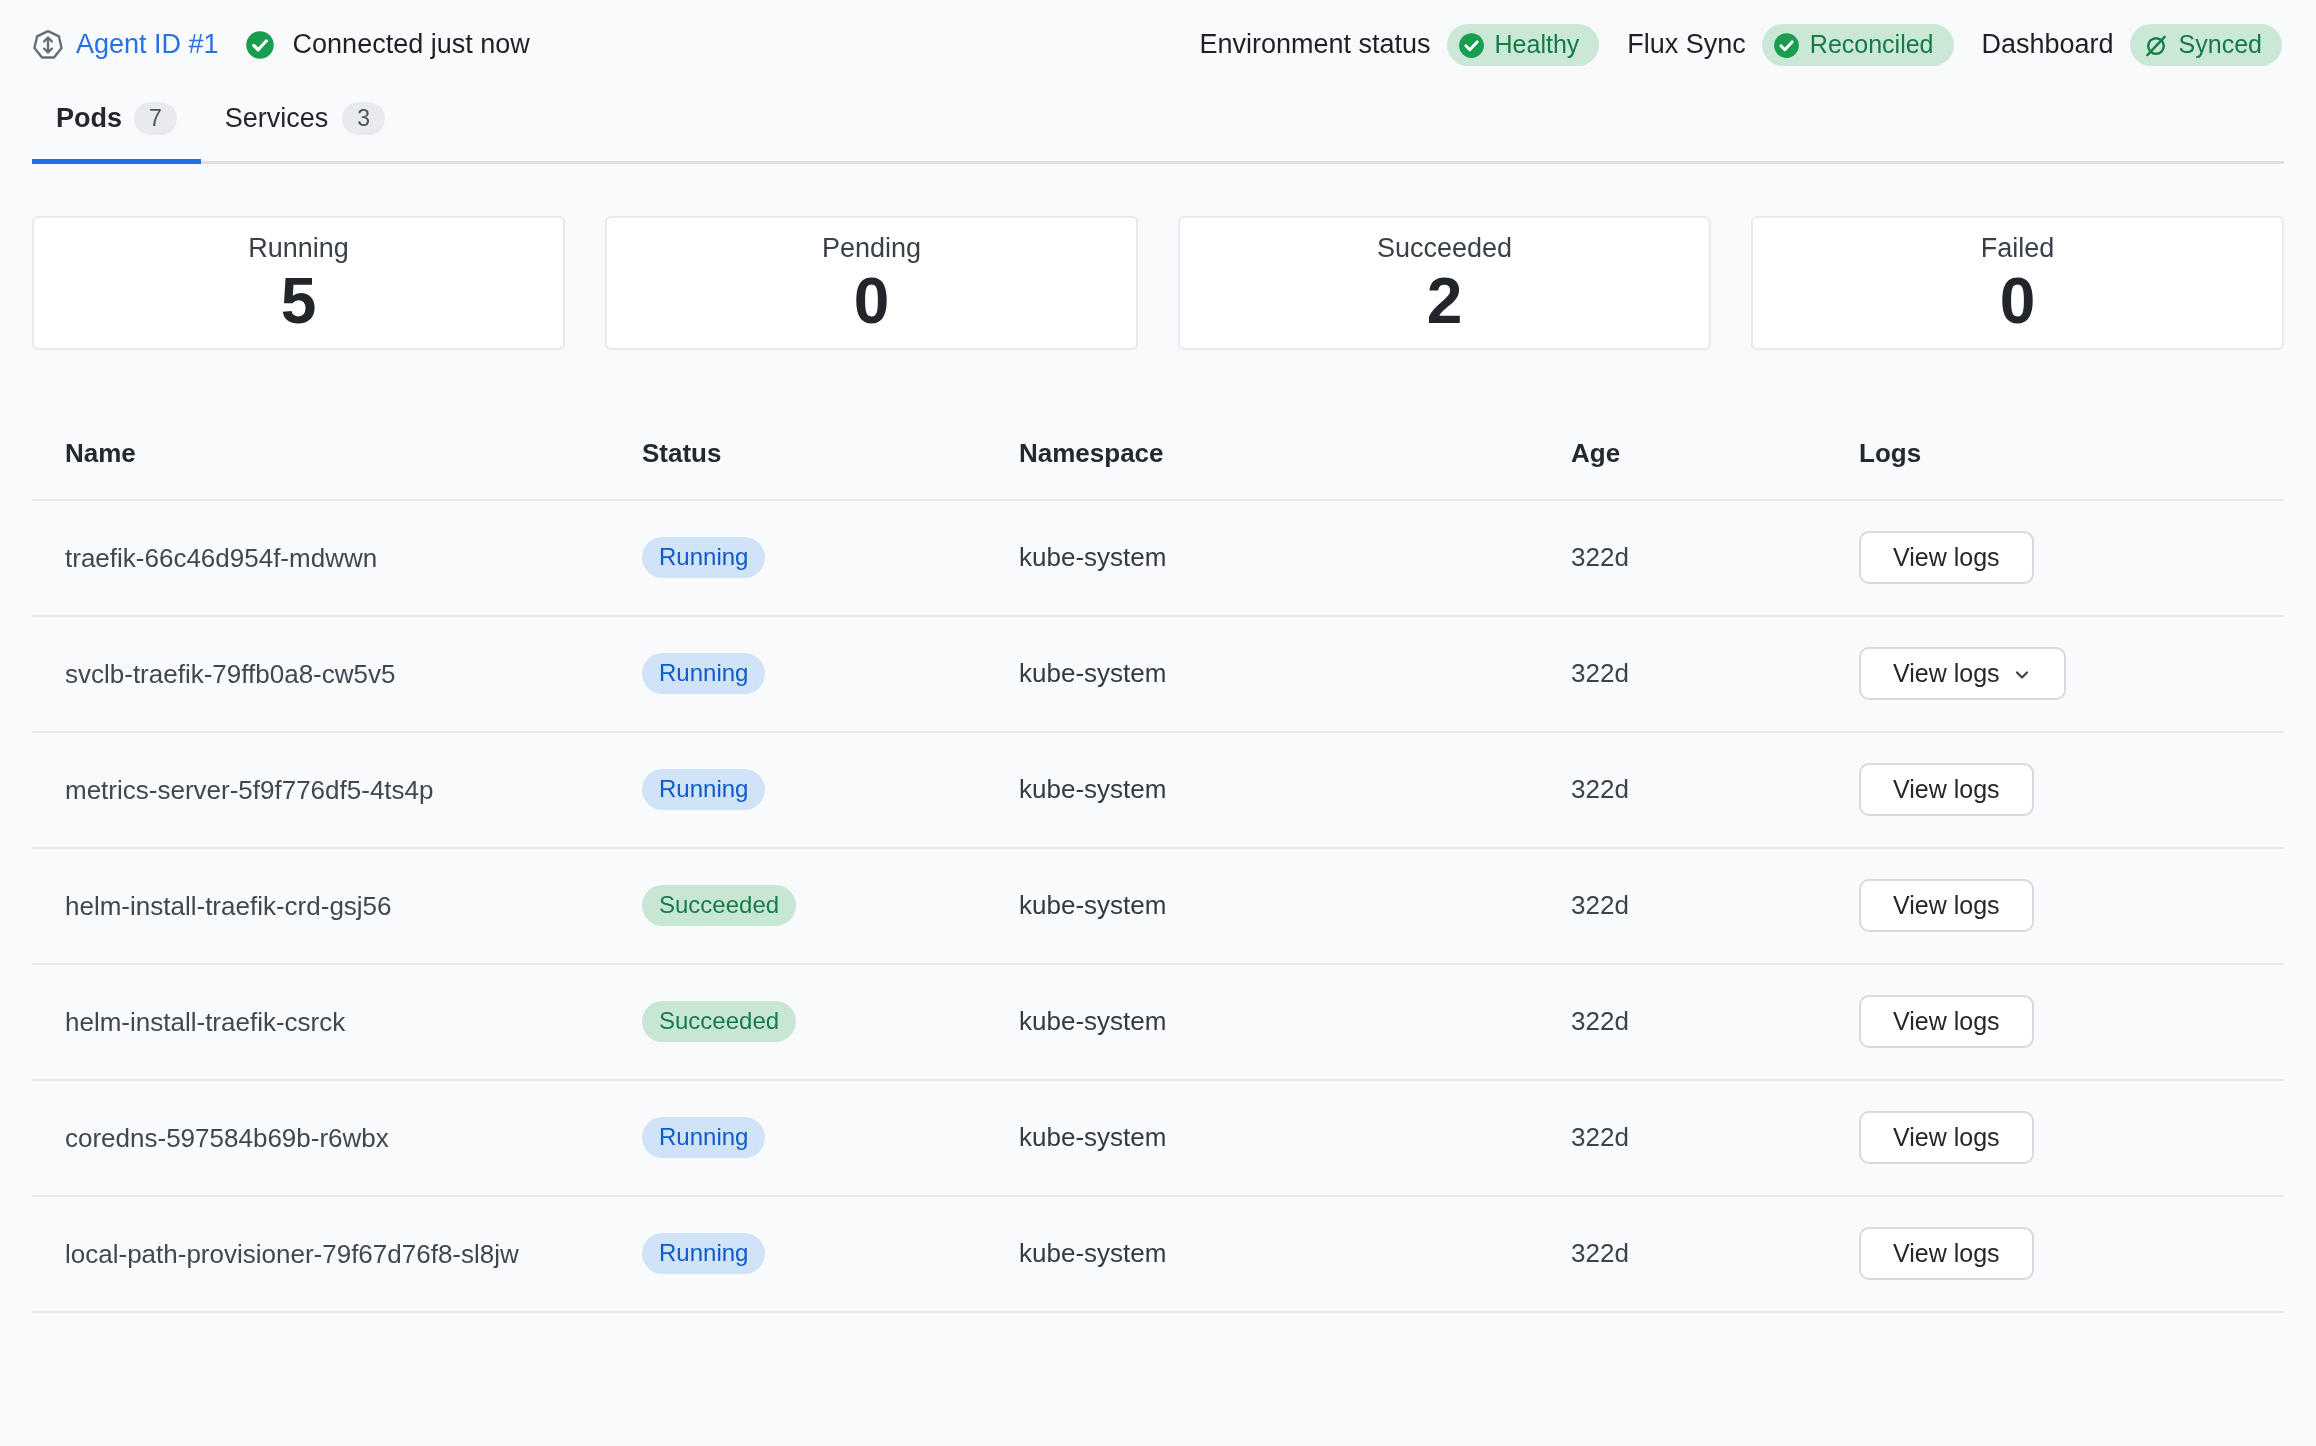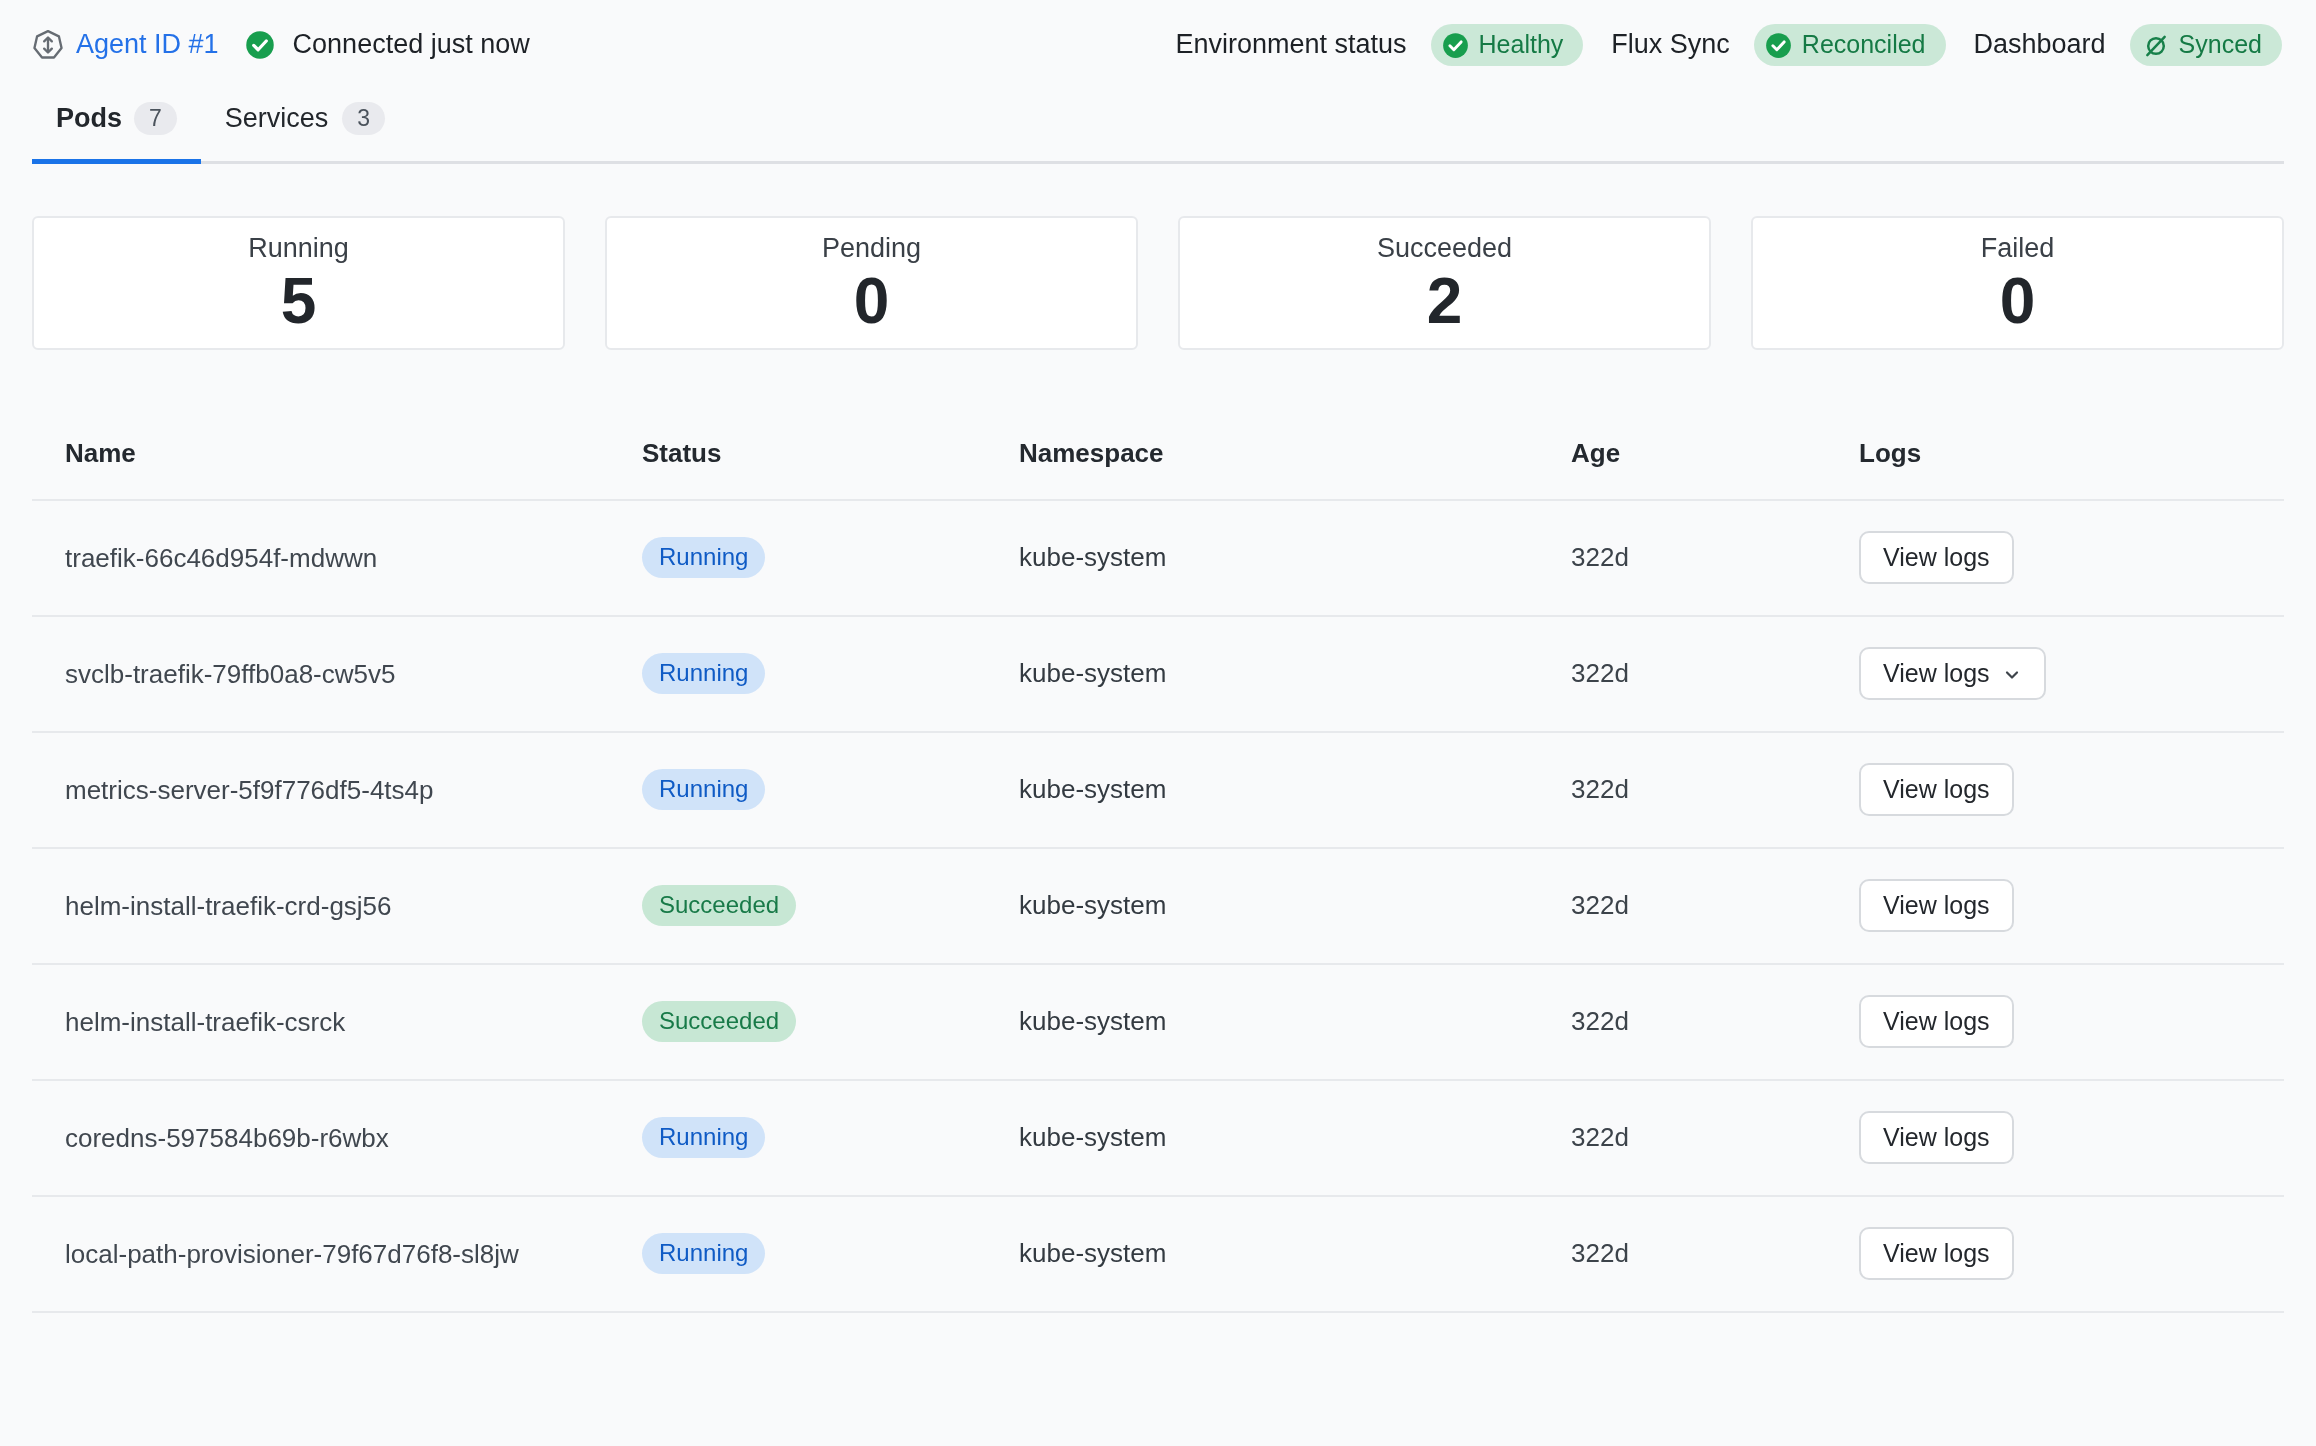--- a/index.html
+++ b/index.html
@@ -14,21 +14,21 @@
 
   
   .topbar {
     display: flex; justify-content: space-between; align-items: center;
     padding: 24px 34px 0 32px;
   }
   .topbar-left { display: flex; align-items: center; gap: 12px; font-size: 27px; }
   .agent-link { color: #2471e8; font-weight: 500; text-decoration: none; margin-right: 14px; }
   .conn-text { color: #1d2126; margin-left: 6px; }
   .topbar-right { display: flex; align-items: center; gap: 28px; font-size: 27px; color: #1d2126; }
-  .statpair { display: flex; align-items: center; gap: 24px; }
+  .statpair { display: flex; align-items: center; gap: 16px; }
 
   .pill-badge {
     display: inline-flex; align-items: flex-end; gap: 10px;
     background: #cbe8d7; color: #157a45;
     border-radius: 999px; padding: 7px 20px 7px 11px;
     font-size: 25px; font-weight: 500; line-height: 1.1;
   }
   .pill-badge.icon-only-pad { padding-left: 13px; }
 
   .icon { display: inline-flex; align-items: center; justify-content: center; }
@@ -91,21 +91,21 @@
   .status-pill {
     display: inline-block; border-radius: 999px;
     padding: 6px 17px; font-size: 24px; line-height: 1.2;
   }
   .status-running   { background: #d0e3f9; color: #0f5bc5; }
   .status-succeeded { background: #c7e7d4; color: #187a48; }
 
   .logs-btn {
     display: inline-flex; align-items: center; gap: 12px;
     background: #ffffff; border: 2px solid #d7dade; border-radius: 10px;
-    padding: 10px 22px; font-size: 25px; color: #23272c;
+    padding: 10px 32px; font-size: 25px; color: #23272c;
     font-family: "Liberation Sans", sans-serif; cursor: pointer;
   }
   .logs-btn .chev { display: none; margin-top: 2px; }
   .logs-btn.has-dd .chev { display: inline-flex; }
 </style>
 </head>
 <body>
 
 <div class="page">
 

